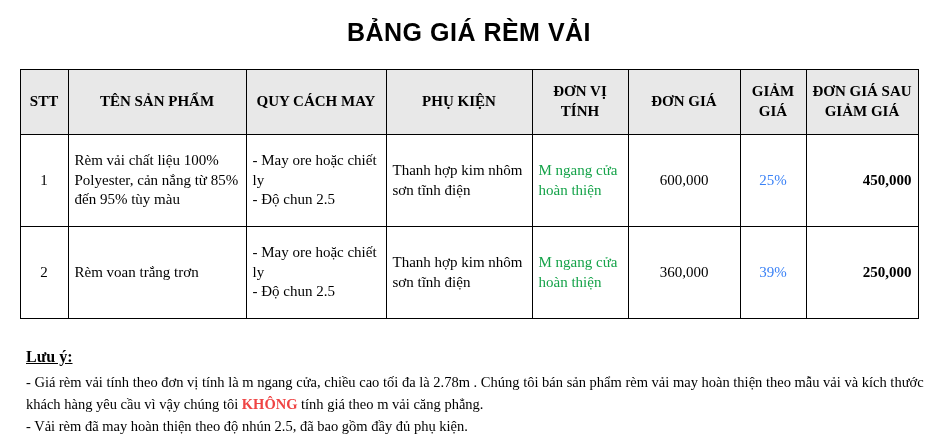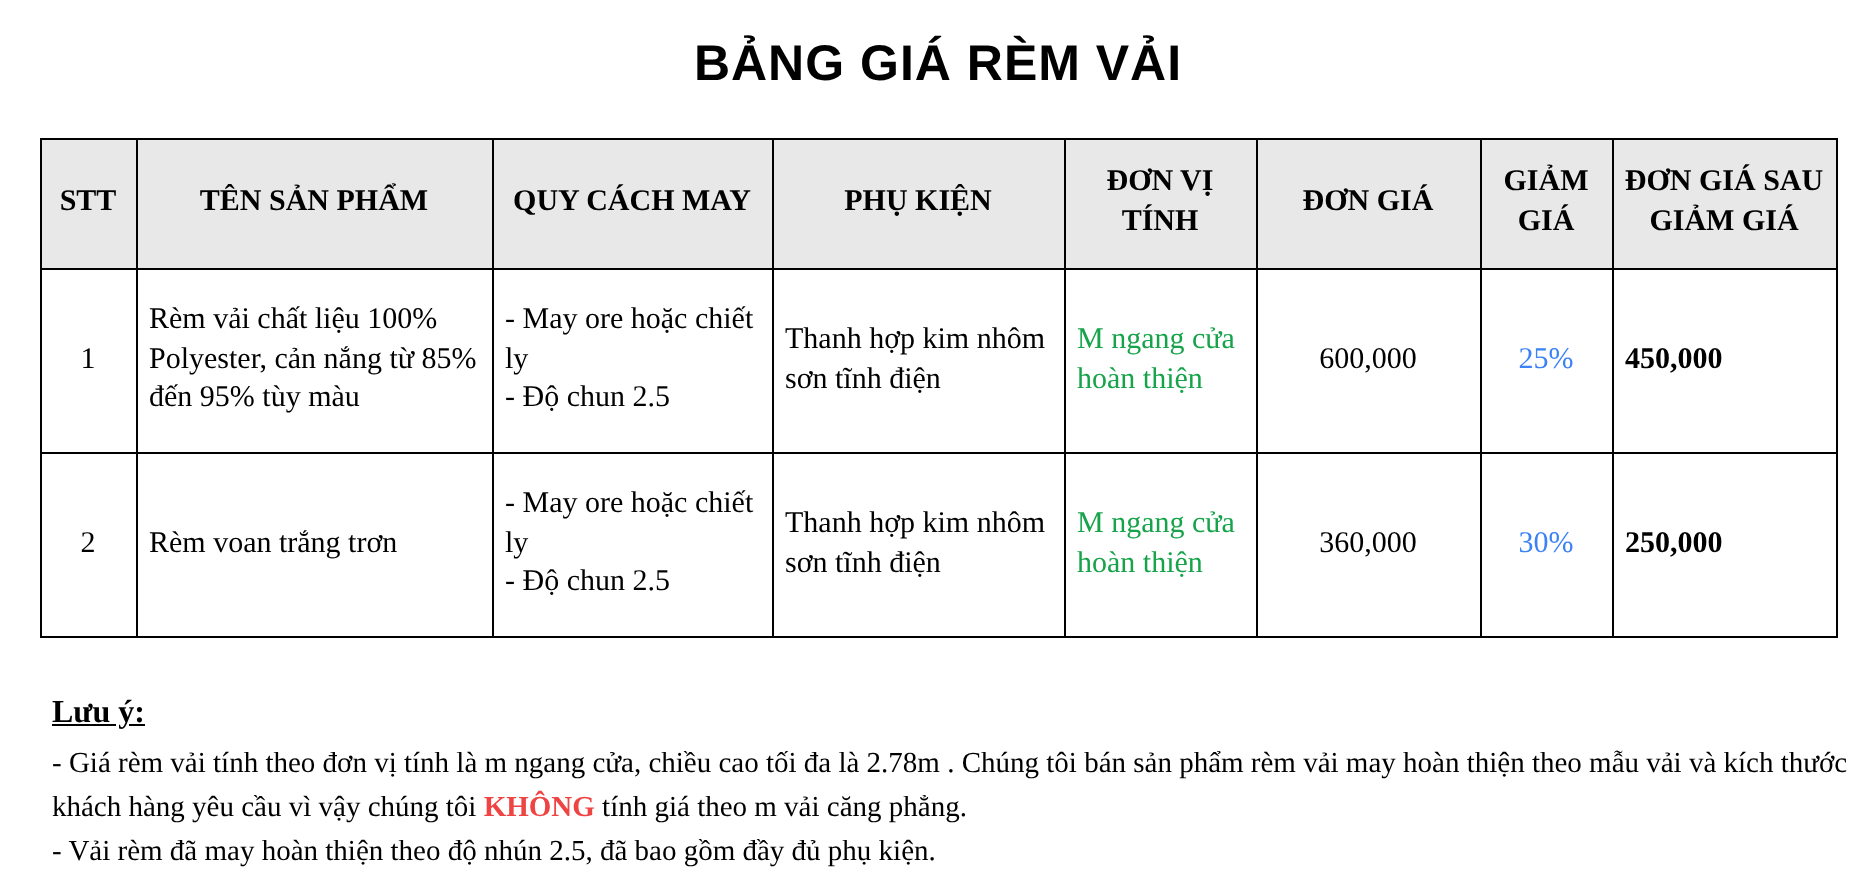--- a/index.html
+++ b/index.html
@@ -76,21 +76,21 @@
   td.cell-price {
     text-align: center;
     padding-right: 10px;
   }
   td.cell-disc {
     text-align: center;
     color: #3b82f6;
     font-weight: normal;
   }
   td.cell-final {
-    text-align: left;
+    text-align: right;
     padding-right: 10px;
     font-weight: bold;
     font-size: 16px;
   }
   tbody tr {
     height: 92px;
   }
   .multiline {
     white-space: pre-line;
   }
@@ -156,21 +156,21 @@
         <td class="cell-final">450,000</td>
       </tr>
       <tr>
         <td class="cell-stt">2</td>
         <td class="cell-name">Rèm voan trắng trơn</td>
         <td class="cell-spec multiline">- May ore hoặc chiết ly
 - Độ chun 2.5</td>
         <td class="cell-acc">Thanh hợp kim nhôm sơn tĩnh điện</td>
         <td class="cell-unit">M ngang cửa hoàn thiện</td>
         <td class="cell-price">360,000</td>
-        <td class="cell-disc">30%</td>
+        <td class="cell-disc">39%</td>
         <td class="cell-final">250,000</td>
       </tr>
     </tbody>
   </table>
 
   <div class="notes">
     <div class="notes-title">Lưu ý:</div>
     <p class="notes-line"><span>- Giá rèm vải tính theo đơn vị tính là m ngang cửa, chiều cao tối đa là 2.78m . Chúng tôi bán sản phẩm rèm vải may hoàn thiện theo mẫu vải và kích thước khách hàng yêu cầu vì vậy chúng tôi </span><span class="emph-red">KHÔNG</span><span> tính giá theo m vải căng phẳng.</span></p>
     <p class="notes-line">- Vải rèm đã may hoàn thiện theo độ nhún 2.5, đã bao gồm đầy đủ phụ kiện.</p>
   </div>

